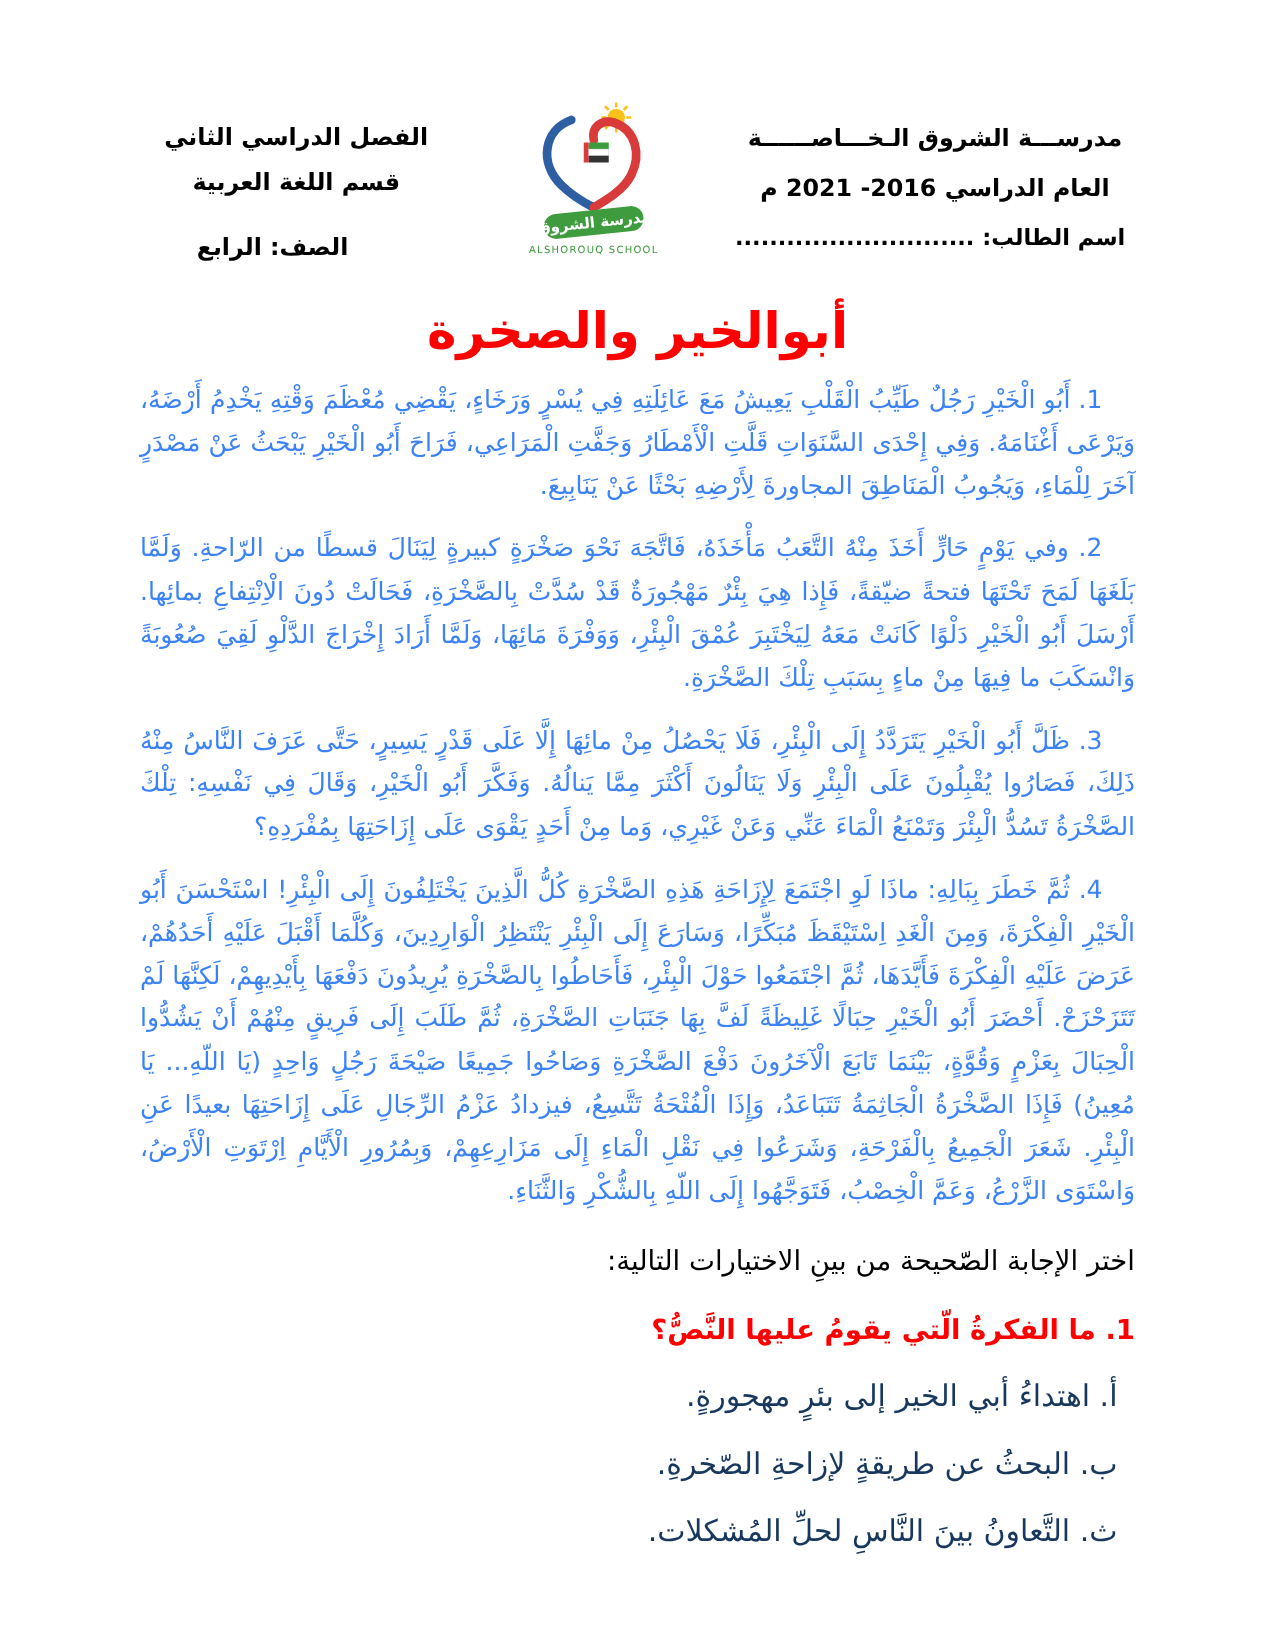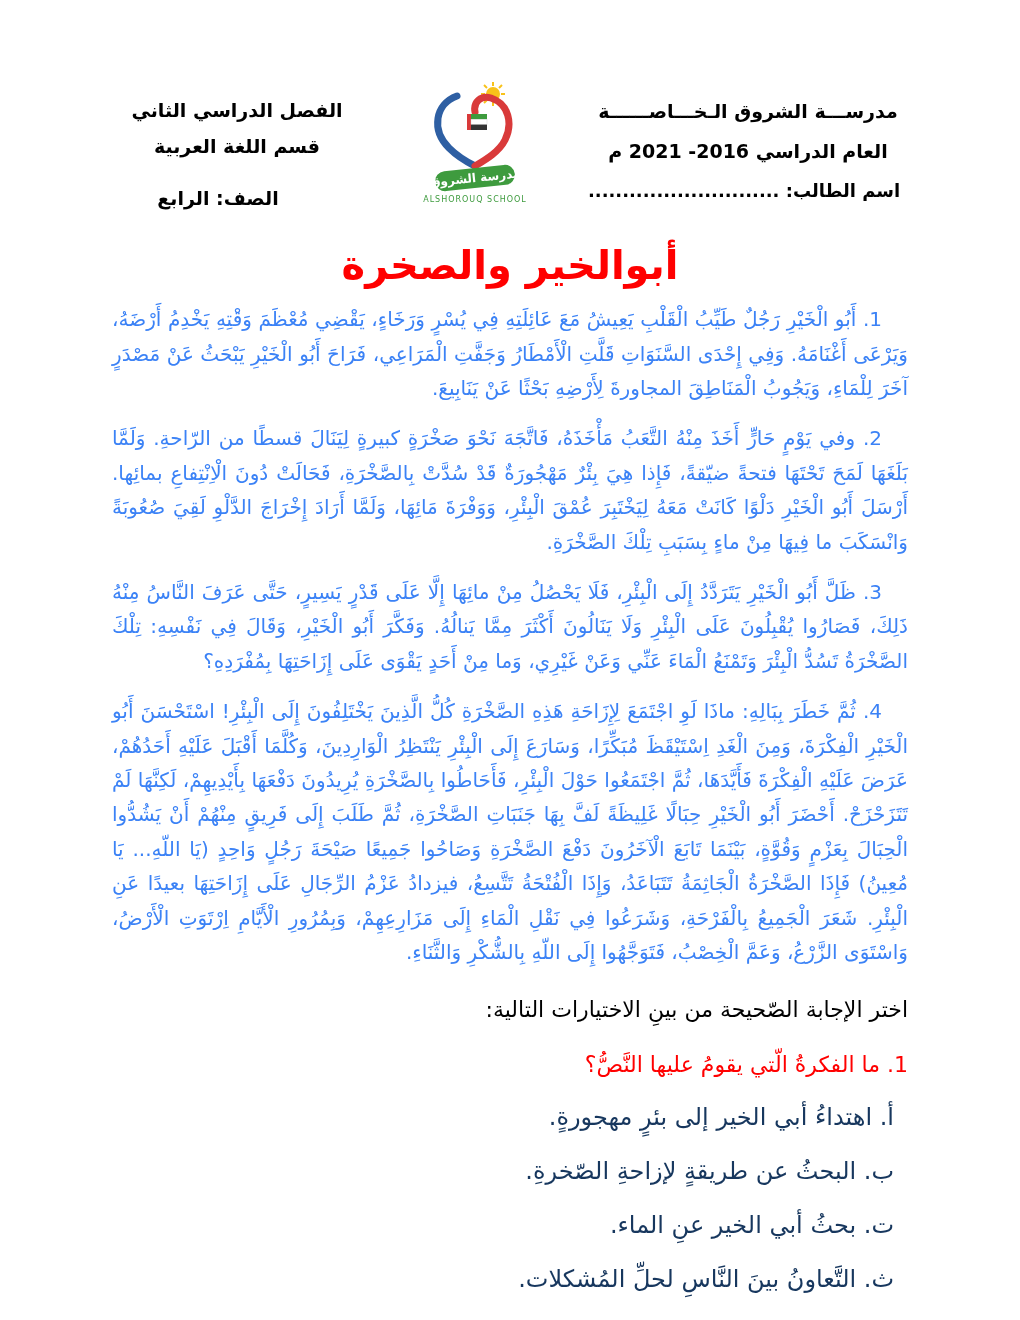--- a/index.html
+++ b/index.html
@@ -81,21 +81,21 @@
 
   
   .quiz-instruction {
     font-size: 22px;
     font-weight: normal;
     color: #000000;
     margin-top: 28px;
   }
   .quiz-question {
     font-size: 22px;
-    font-weight: normal;
+    font-weight: bold;
     color: #ff0000;
     margin-top: 30px;
   }
   .quiz-option {
     font-size: 24px;
     color: #17375e;
     margin-top: 26px;
     padding-right: 14px;
   }
 </style>
@@ -162,17 +162,16 @@
     <p>2.      وفي يَوْمٍ حَارٍّ أَخَذَ مِنْهُ التَّعَبُ مَأْخَذَهُ، فَاتَّجَهَ نَحْوَ صَخْرَةٍ كبيرةٍ لِيَنَالَ قسطًا من الرّاحةِ. وَلَمَّا بَلَغَهَا لَمَحَ تَحْتَهَا فتحةً ضيّقةً، فَإِذا هِيَ بِئْرٌ مَهْجُورَةٌ قَدْ سُدَّتْ بِالصَّخْرَةِ، فَحَالَتْ دُونَ الْاِنْتِفاعِ بمائِها. أَرْسَلَ أَبُو الْخَيْرِ دَلْوًا كَانَتْ مَعَهُ لِيَخْتَبِرَ عُمْقَ الْبِئْرِ، وَوَفْرَةَ مَائِهَا، وَلَمَّا أَرَادَ إِخْرَاجَ الدَّلْوِ لَقِيَ صُعُوبَةً وَانْسَكَبَ ما فِيهَا مِنْ ماءٍ بِسَبَبِ تِلْكَ الصَّخْرَةِ.</p>
     <p>3.      ظَلَّ أَبُو الْخَيْرِ يَتَرَدَّدُ إِلَى الْبِئْرِ، فَلَا يَحْصُلُ مِنْ مائِهَا إِلَّا عَلَى قَدْرٍ يَسِيرٍ، حَتَّى عَرَفَ النَّاسُ مِنْهُ ذَلِكَ، فَصَارُوا يُقْبِلُونَ عَلَى الْبِئْرِ وَلَا يَنَالُونَ أَكْثَرَ مِمَّا يَنالُهُ. وَفَكَّرَ أَبُو الْخَيْرِ، وَقَالَ فِي نَفْسِهِ: تِلْكَ الصَّخْرَةُ تَسُدُّ الْبِئْرَ وَتَمْنَعُ الْمَاءَ عَنِّي وَعَنْ غَيْرِي، وَما مِنْ أَحَدٍ يَقْوَى عَلَى إِزَاحَتِهَا بِمُفْرَدِهِ؟</p>
     <p>4.      ثُمَّ خَطَرَ بِبَالِهِ: ماذَا لَوِ اجْتَمَعَ لِإِزَاحَةِ هَذِهِ الصَّخْرَةِ كُلُّ الَّذِينَ يَخْتَلِفُونَ إِلَى الْبِئْرِ! اسْتَحْسَنَ أَبُو الْخَيْرِ الْفِكْرَةَ، وَمِنَ الْغَدِ اِسْتَيْقَظَ مُبَكِّرًا، وَسَارَعَ إِلَى الْبِئْرِ يَنْتَظِرُ الْوَارِدِينَ، وَكُلَّمَا أَقْبَلَ عَلَيْهِ أَحَدُهُمْ، عَرَضَ عَلَيْهِ الْفِكْرَةَ فَأَيَّدَهَا، ثُمَّ اجْتَمَعُوا حَوْلَ الْبِئْرِ، فَأَحَاطُوا بِالصَّخْرَةِ يُرِيدُونَ دَفْعَهَا بِأَيْدِيهِمْ، لَكِنَّهَا لَمْ تَتَزَحْزَحْ. أَحْضَرَ أَبُو الْخَيْرِ حِبَالًا غَلِيظَةً لَفَّ بِهَا جَنَبَاتِ الصَّخْرَةِ، ثُمَّ طَلَبَ إِلَى فَرِيقٍ مِنْهُمْ أَنْ يَشُدُّوا الْحِبَالَ بِعَزْمٍ وَقُوَّةٍ، بَيْنَمَا تَابَعَ الْآخَرُونَ دَفْعَ الصَّخْرَةِ وَصَاحُوا جَمِيعًا صَيْحَةَ رَجُلٍ وَاحِدٍ (يَا اللّهِ... يَا مُعِينُ) فَإِذَا الصَّخْرَةُ الْجَاثِمَةُ تَتَبَاعَدُ، وَإِذَا الْفُتْحَةُ تَتَّسِعُ، فيزدادُ عَزْمُ الرِّجَالِ عَلَى إِزَاحَتِهَا بعيدًا عَنِ الْبِئْرِ. شَعَرَ الْجَمِيعُ بِالْفَرْحَةِ، وَشَرَعُوا فِي نَقْلِ الْمَاءِ إِلَى مَزَارِعِهِمْ، وَبِمُرُورِ الْأَيَّامِ اِرْتَوَتِ الْأَرْضُ، وَاسْتَوَى الزَّرْعُ، وَعَمَّ الْخِصْبُ، فَتَوَجَّهُوا إِلَى اللّهِ بِالشُّكْرِ وَالثَّنَاءِ.</p>
   </div>
 
   <div>
     <div class="quiz-instruction">اختر الإجابة الصّحيحة من بينِ الاختيارات التالية:</div>
     <div class="quiz-question">1. ما الفكرةُ الّتي يقومُ عليها النَّصُّ؟</div>
     <div class="quiz-option">أ. اهتداءُ أبي الخير إلى بئرٍ مهجورةٍ.</div>
     <div class="quiz-option">ب. البحثُ عن طريقةٍ لإزاحةِ الصّخرةِ.</div>
-    <div class="quiz-option">ت. بحثُ أبي الخير عنِ الماء.</div>
     <div class="quiz-option">ث. التَّعاونُ بينَ النَّاسِ لحلِّ المُشكلات.</div>
   </div>
 
 </div>
 
 </body></html>

